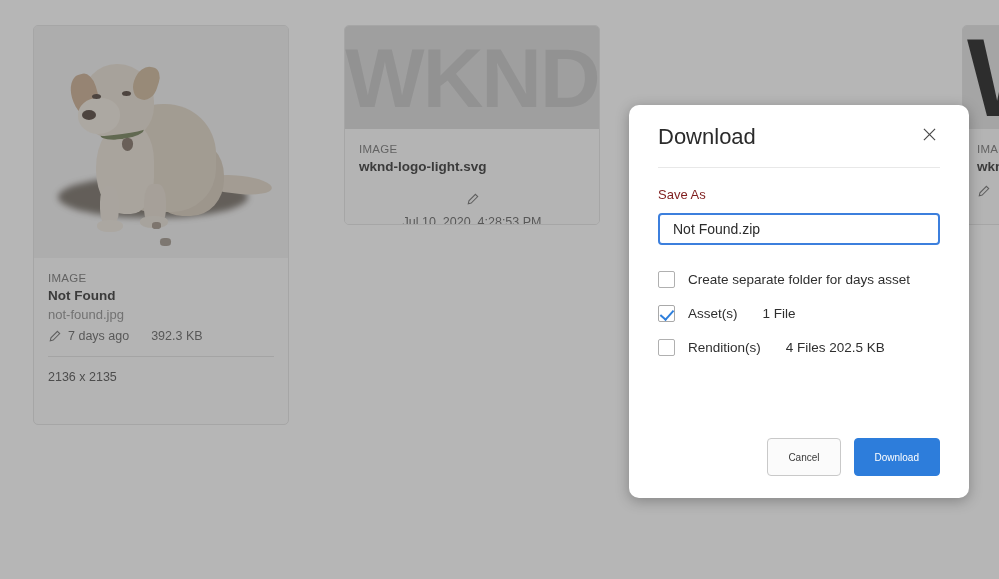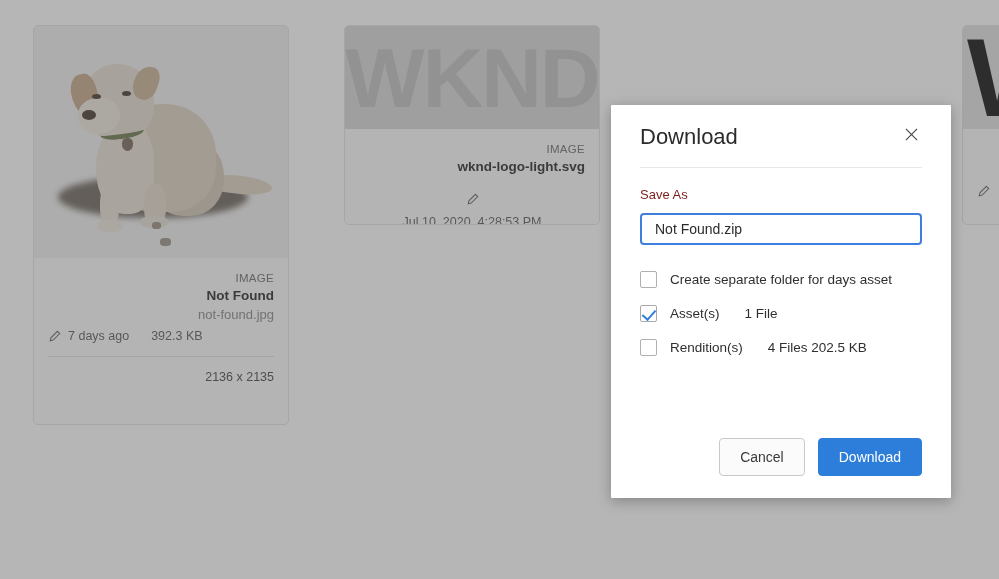--- a/index.html
+++ b/index.html
@@ -30,21 +30,20 @@
   }
   .card-thumb {
     position: relative;
     width: 100%;
     background: #efefef;
     overflow: hidden;
   }
   .card-meta {
     padding: 12px 14px 10px 14px;
     background: #fbfbfb;
-    text-align: right;
   }
   .meta-type {
     font-size: 11.5px;
     color: #707070;
     letter-spacing: .3px;
     line-height: 16px;
   }
   .meta-title {
     font-size: 13.5px;
     font-weight: bold;
@@ -258,24 +257,24 @@
 
   
   #overlay {
     position: absolute; inset: 0;
     background: rgba(80,80,80,0.42);
   }
 
   
   #dialog {
     position: absolute;
-    left: 611px; top: 105px;
+    left: 629px; top: 105px;
     width: 340px; height: 393px;
     background: #ffffff;
-    border-radius: 1px;
+    border-radius: 10px;
     box-shadow: 0 3px 14px rgba(0,0,0,0.28);
     padding: 0 29px;
   }
   .dlg-head {
     display: flex;
     align-items: flex-start;
     justify-content: space-between;
     padding-top: 17px;
   }
   .dlg-title {
@@ -356,21 +355,21 @@
   .dlg-actions {
     position: absolute;
     right: 29px; bottom: 22px;
     display: flex;
     gap: 13px;
   }
   .btn {
     height: 38px;
     border-radius: 4px;
     font-family: "Liberation Sans", sans-serif;
-    font-size: 14px;
+    font-size: 10px;
     cursor: pointer;
     padding: 0 20px;
   }
   .btn-secondary {
     background: #fbfbfb;
     border: 1.6px solid #c9c9c9;
     color: #3a3a3a;
   }
   .btn-primary {
     background: #2d7ddb;

